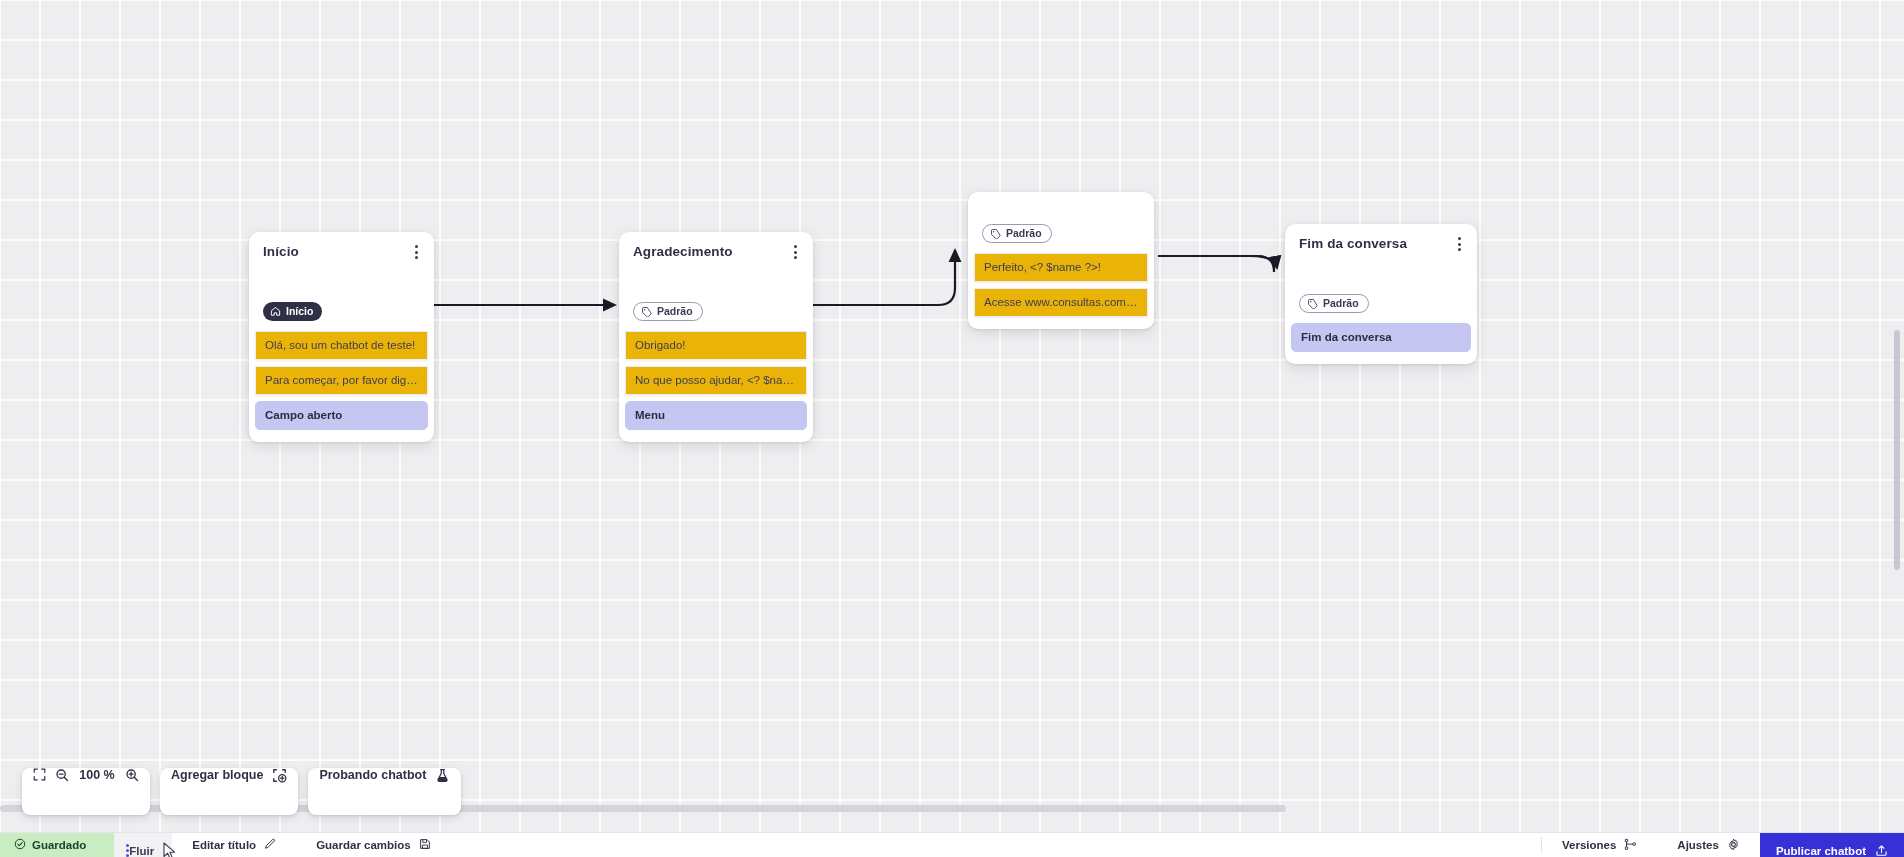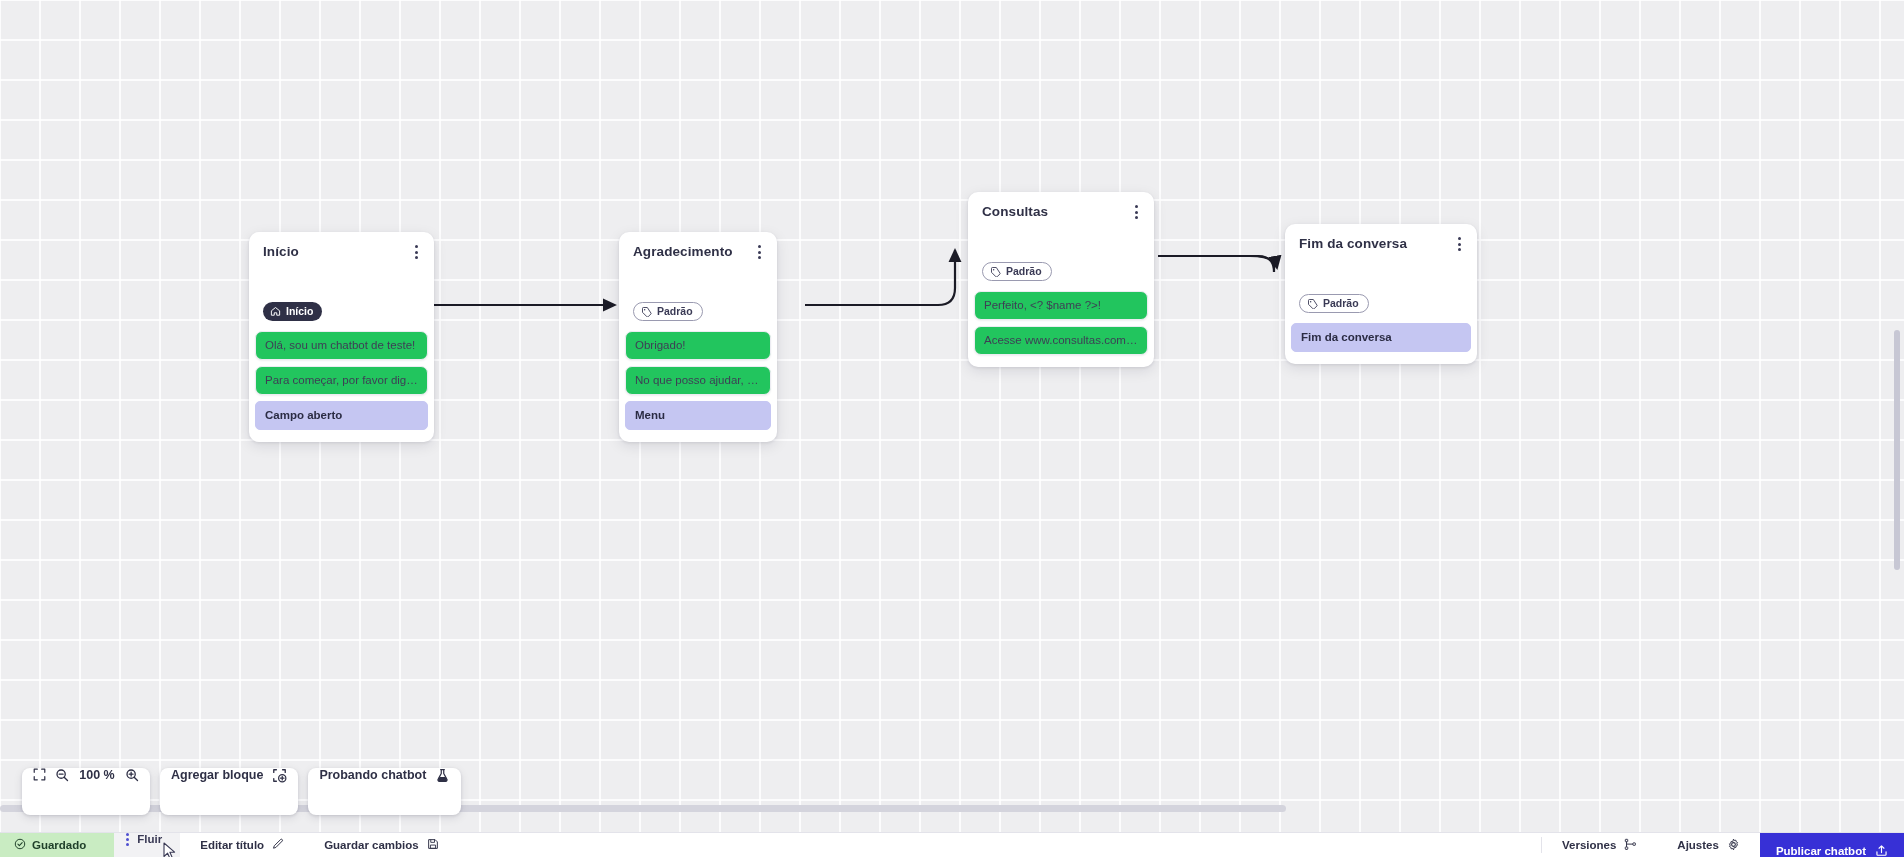--- a/index.html
+++ b/index.html
@@ -67,23 +67,23 @@
     line-height: 1;
     margin-top: 32px;
   }
   .badge.start { background: #2f3046; color: #ffffff; }
   .badge.default { background: #ffffff; color: #3a3a55; border: 1px solid #9a9ab0; font-weight: 600; }
   .badge svg { display:block; }
 
   .node-body { padding: 0 0 6px 0; }
   .msg {
     margin: 0 6px 6px 6px;
-    background: #22c55e;
+    background: #eab308;
     border: 1px solid #ececf2;
-    border-radius: 7px;
+    border-radius: 0;
     box-shadow: 0 1px 2px rgba(24,24,50,0.07);
     font-size: 11.5px;
     color: #3e3e55;
     padding: 6px 9px;
     line-height: 15px;
     white-space: nowrap;
     overflow: hidden;
     text-overflow: ellipsis;
   }
   .msg.accent {
@@ -141,21 +141,21 @@
     font-size: 11.5px;
     z-index: 40;
   }
   .bb-saved {
     display: flex; align-items: center; gap: 6px;
     background: #c9ecc2; color: #20402a;
     padding: 0 28px 0 14px;
     font-weight: 700;
   }
   .bb-flow {
-    display: flex; align-items: flex-start; gap: 8px;
+    display: flex; align-items: flex-end; gap: 0;
     background: #f2f2f4;
     padding: 0 18px 0 12px;
     color: #3a3a55; font-weight: 700;
     position: relative; cursor: pointer;
   }
   .bb-dots { display: flex; flex-direction: column; gap: 2px; }
   .bb-dots i { width: 3px; height: 3px; border-radius: 50%; background: #4f4fd0; display:block; }
   .bb-item {
     display: flex; align-items: center; gap: 8px;
     padding: 0 20px;
@@ -213,21 +213,21 @@
         <span>Início</span>
       </span>
     </div>
     <div class="node-body">
       <div class="msg">Olá, sou um chatbot de teste!</div>
       <div class="msg">Para começar, por favor digite o ...</div>
       <div class="msg accent">Campo aberto</div>
     </div>
   </div>
 
-  <div class="node" style="left:619px; top:232px; width:158px;">
+  <div class="node" style="left:619px; top:232px; width:194px;">
     <div class="node-head">
       <div class="node-title">Agradecimento</div>
       <div class="kebab">
           <i></i>
           <i></i>
           <i></i>
         </div>
     </div>
     <div class="badge-row">
       <span class="badge default">
@@ -239,28 +239,20 @@
       </span>
     </div>
     <div class="node-body">
       <div class="msg">Obrigado!</div>
       <div class="msg">No que posso ajudar, &lt;? $name ...</div>
       <div class="msg accent">Menu</div>
     </div>
   </div>
 
   <div class="node" style="left:968px; top:192px; width:186px;">
-    <div class="node-head">
-      <div class="node-title">Consultas</div>
-      <div class="kebab">
-          <i></i>
-          <i></i>
-          <i></i>
-        </div>
-    </div>
     <div class="badge-row">
       <span class="badge default">
         <svg width="11" height="11" viewBox="0 0 16 16">
           <path d="M9.2 2.2H3.4a1.2 1.2 0 0 0-1.2 1.2v5.8L8.8 15.8a1 1 0 0 0 1.4 0l4.2-4.2a1 1 0 0 0 0-1.4z" fill="none" stroke="#3a3a55" stroke-width="1.3" stroke-linejoin="round"></path>
           <circle cx="5.3" cy="5.4" r="1.05" fill="#3a3a55"></circle>
         </svg>
         <span>Padrão</span>
       </span>
     </div>
     <div class="node-body">

